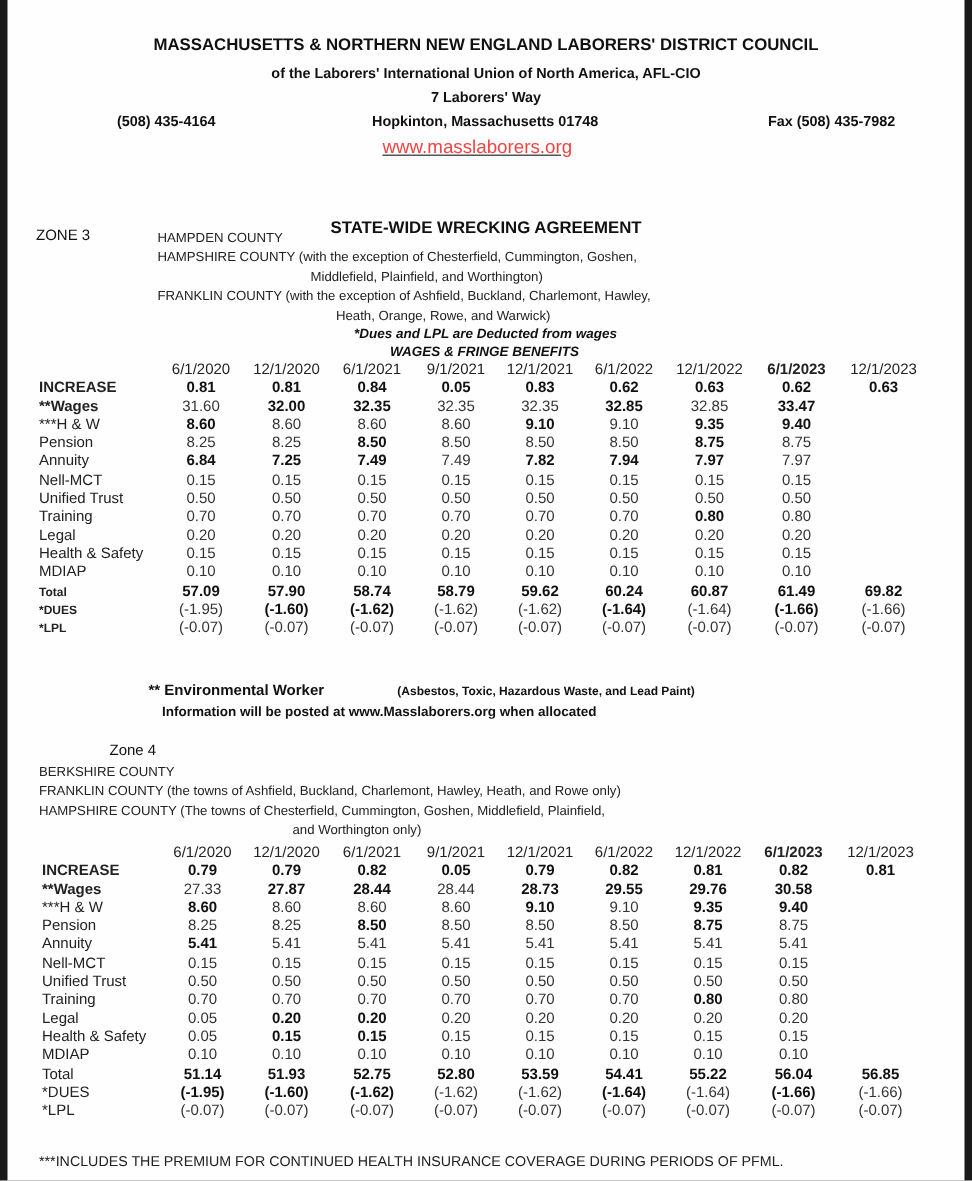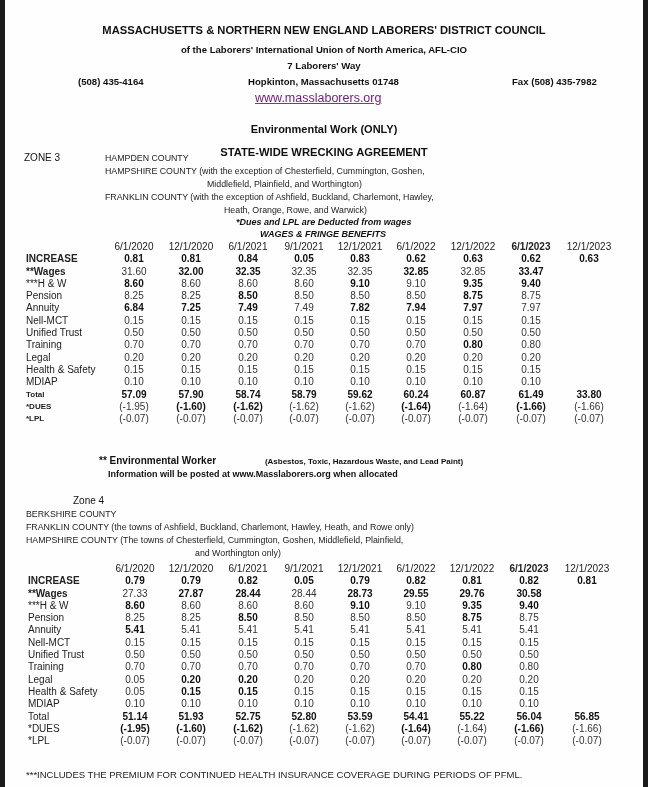--- a/index.html
+++ b/index.html
@@ -1,21 +1,21 @@
 <!DOCTYPE html>
 <html><head>
 <meta charset="utf-8">
 <style>
   html, body { margin:0; padding:0; }
   body { width:648px; height:787px; background:#1a1a1a; position:relative; overflow:hidden; font-family:"Liberation Sans", sans-serif; color:#111; }
   .page { position:absolute; left:5px; top:0; width:638px; height:787px; background:#fefefe; }
   .abs { position:absolute; white-space:nowrap; }
   .hdr { font-weight:bold; font-size:11.2px; left:0; width:638px; text-align:center; }
   .hdr.small { font-size:9.6px; }
-  .url { font-size:12.5px; color:#701a75; text-decoration:underline; text-decoration-color:#555; }
+  .url { font-size:12.5px; color:#ef4444; text-decoration:underline; text-decoration-color:#555; }
   .title { font-size:11.2px; font-weight:bold;margin-top:38px; }
   .sub { font-size:11px; font-weight:bold; }
   .zone-label { font-size:10px; font-weight:normal; }
   .county { font-size:8.8px; color:#222; }
   .note-i { font-size:9px; font-weight:bold; font-style:italic; }
   table.wages { position:absolute; border-collapse:collapse; font-size:10px; color:#333; }
   table.wages td { padding:0; height:12.3px; line-height:12.3px; text-align:center; white-space:nowrap; }
   table.wages td.lbl { text-align:left; color:#222; }
   table.wages tr.dates td { color:#222; }
   .b { font-weight:bold; color:#111; }
@@ -31,21 +31,20 @@
 <div class="page">
 
   <div class="abs hdr" style="top:24px;">MASSACHUSETTS &amp; NORTHERN NEW ENGLAND LABORERS' DISTRICT COUNCIL</div>
   <div class="abs hdr small" style="top:44px;">of the Laborers' International Union of North America, AFL-CIO</div>
   <div class="abs hdr small" style="top:60px;">7 Laborers' Way</div>
   <div class="abs hdr small" style="top:76px; left:73px; width:auto; text-align:left;">(508) 435-4164</div>
   <div class="abs hdr small" style="top:76px; left:243px; width:auto; text-align:left;">Hopkinton, Massachusetts 01748</div>
   <div class="abs hdr small" style="top:76px; left:507px; width:auto; text-align:left;">Fax (508) 435-7982</div>
   <div class="abs url" style="top:91px; left:250px;">www.masslaborers.org</div>
   <div class="abs title" style="top:108px; left:0; width:638px; text-align:center;">STATE-WIDE WRECKING AGREEMENT</div>
-  <div class="abs sub" style="top:123px; left:0; width:638px; text-align:center;">Environmental Work (ONLY)</div>
 
   <div class="abs zone-label" style="top:152px; left:19px;">ZONE 3</div>
   <div class="abs county" style="top:153px; left:100px;">HAMPDEN COUNTY</div>
   <div class="abs county" style="top:166px; left:100px;">HAMPSHIRE COUNTY (with the exception of Chesterfield, Cummington, Goshen,</div>
   <div class="abs county" style="top:179px; left:202px;">Middlefield, Plainfield, and Worthington)</div>
   <div class="abs county" style="top:192px; left:100px;">FRANKLIN COUNTY (with the exception of Ashfield, Buckland, Charlemont, Hawley,</div>
   <div class="abs county" style="top:205px; left:219px;">Heath, Orange, Rowe, and Warwick)</div>
   <div class="abs note-i" style="top:217px; left:231px;">*Dues and LPL are Deducted from wages</div>
   <div class="abs note-i" style="top:229px; left:255px;">WAGES &amp; FRINGE BENEFITS</div>
 
@@ -210,21 +209,21 @@
         <tr>
           <td class="lbl lbl-sm">Total</td>
           <td class="b">57.09</td>
           <td class="b">57.90</td>
           <td class="b">58.74</td>
           <td class="b">58.79</td>
           <td class="b">59.62</td>
           <td class="b">60.24</td>
           <td class="b">60.87</td>
           <td class="b">61.49</td>
-          <td class="b">33.80</td>
+          <td class="b">69.82</td>
         </tr>
         <tr>
           <td class="lbl lbl-sm">*DUES</td>
           <td>(-1.95)</td>
           <td class="b">(-1.60)</td>
           <td class="b">(-1.62)</td>
           <td>(-1.62)</td>
           <td>(-1.62)</td>
           <td class="b">(-1.64)</td>
           <td>(-1.64)</td>

